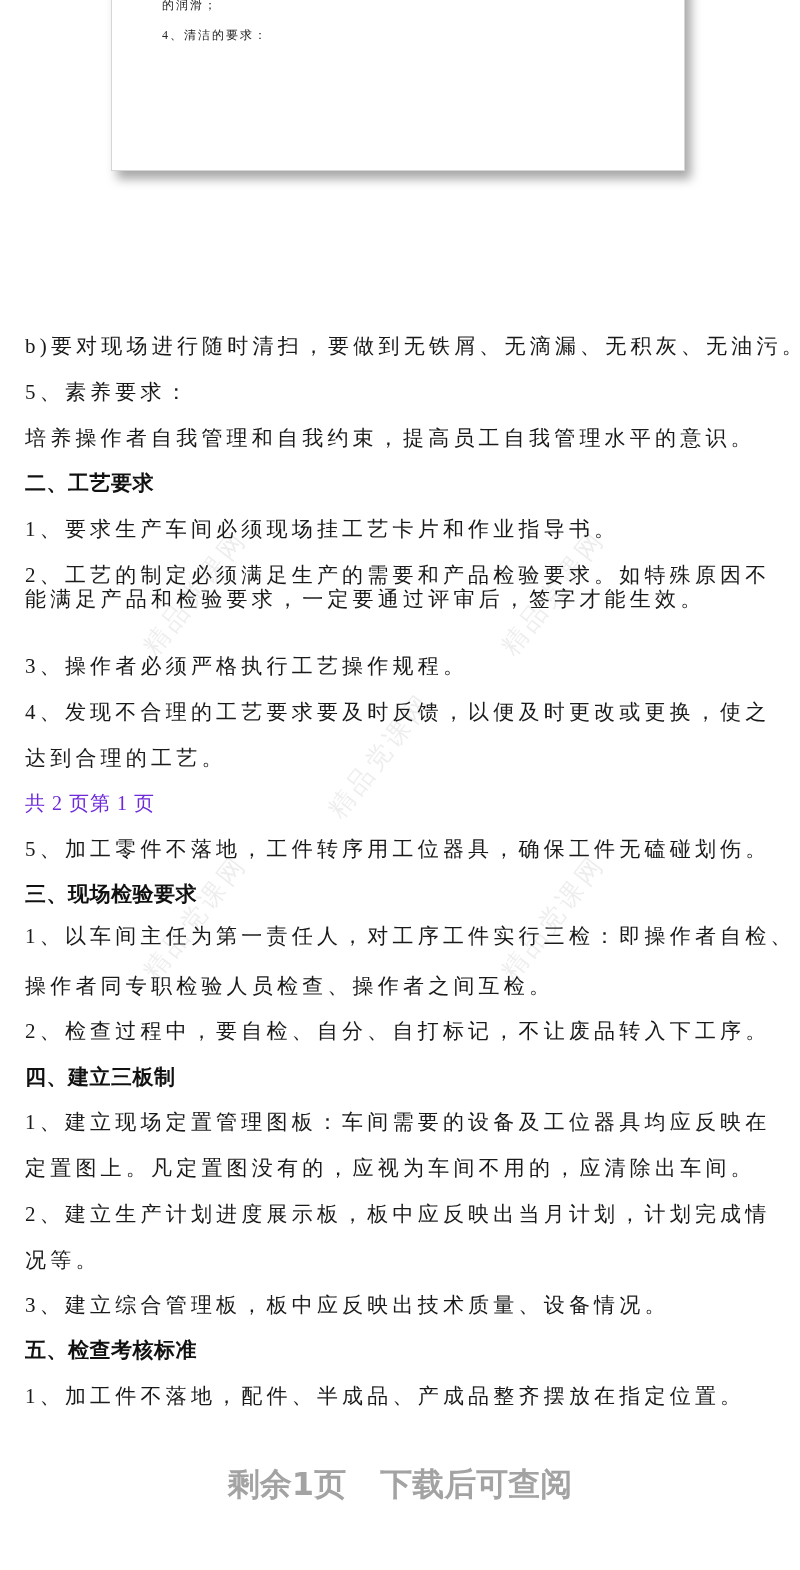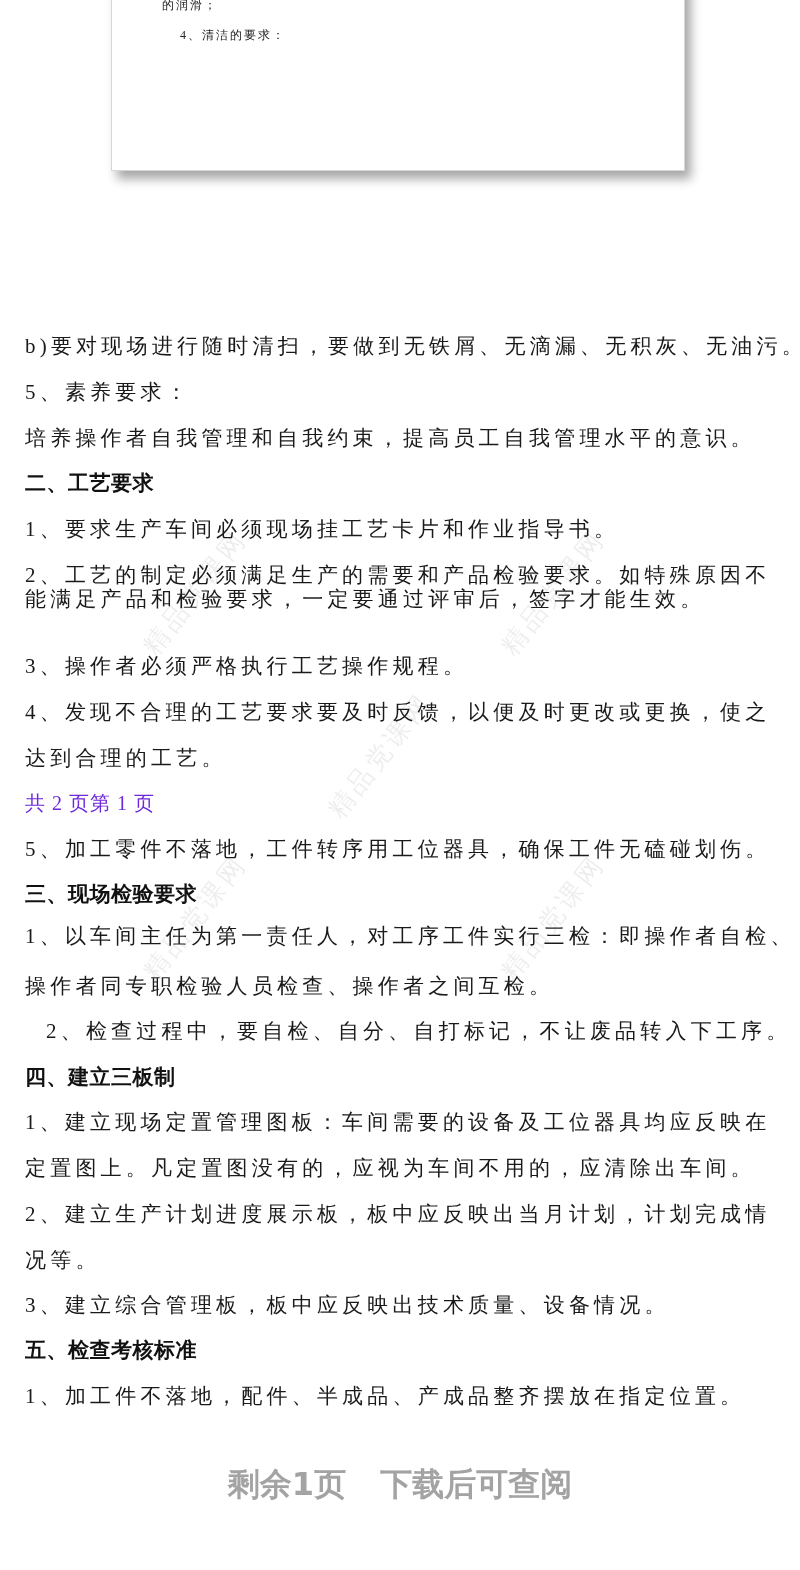--- a/index.html
+++ b/index.html
@@ -91,21 +91,21 @@
       line-height: 1;
       cursor: pointer;
     }
     .more-pages .gap { display: inline-block; width: 34px; }
   </style>
 </head>
 <body>
 
 <div class="page-card">
   <span class="card-line" style="top:16px;">的润滑；</span>
-  <span class="card-line" style="top:46px;margin-left:18px;">4、清洁的要求：</span>
+  <span class="card-line" style="top:46px;">4、清洁的要求：</span>
 </div>
 
 <div class="watermark" style="left:120px; top:575px;">精品党课网</div>
 <div class="watermark" style="left:478px; top:575px;">精品党课网</div>
 <div class="watermark" style="left:305px; top:738px;">精品党课网</div>
 <div class="watermark" style="left:120px; top:900px;">精品党课网</div>
 <div class="watermark" style="left:478px; top:900px;">精品党课网</div>
 
 <div>
   <div class="doc-line" style="top:336px;">b)要对现场进行随时清扫，要做到无铁屑、无滴漏、无积灰、无油污。</div>
@@ -116,21 +116,21 @@
   <div class="doc-line" style="top:565px;">2、工艺的制定必须满足生产的需要和产品检验要求。如特殊原因不</div>
   <div class="doc-line" style="top:589px;">能满足产品和检验要求，一定要通过评审后，签字才能生效。</div>
   <div class="doc-line" style="top:656px;">3、操作者必须严格执行工艺操作规程。</div>
   <div class="doc-line" style="top:702px;">4、发现不合理的工艺要求要及时反馈，以便及时更改或更换，使之</div>
   <div class="doc-line" style="top:748px;">达到合理的工艺。</div>
   <div class="page-counter" style="top:793px;">共 2 页第 1 页</div>
   <div class="doc-line" style="top:839px;">5、加工零件不落地，工件转序用工位器具，确保工件无磕碰划伤。</div>
   <div class="doc-heading" style="top:884px;">三、现场检验要求</div>
   <div class="doc-line" style="top:926px;">1、以车间主任为第一责任人，对工序工件实行三检：即操作者自检、</div>
   <div class="doc-line" style="top:976px;">操作者同专职检验人员检查、操作者之间互检。</div>
-  <div class="doc-line" style="top:1021px;margin-left:21px;">2、检查过程中，要自检、自分、自打标记，不让废品转入下工序。</div>
+  <div class="doc-line" style="top:1021px;">2、检查过程中，要自检、自分、自打标记，不让废品转入下工序。</div>
   <div class="doc-heading" style="top:1067px;">四、建立三板制</div>
   <div class="doc-line" style="top:1112px;">1、建立现场定置管理图板：车间需要的设备及工位器具均应反映在</div>
   <div class="doc-line" style="top:1158px;">定置图上。凡定置图没有的，应视为车间不用的，应清除出车间。</div>
   <div class="doc-line" style="top:1204px;">2、建立生产计划进度展示板，板中应反映出当月计划，计划完成情</div>
   <div class="doc-line" style="top:1250px;">况等。</div>
   <div class="doc-line" style="top:1295px;">3、建立综合管理板，板中应反映出技术质量、设备情况。</div>
   <div class="doc-heading" style="top:1340px;">五、检查考核标准</div>
   <div class="doc-line" style="top:1386px;">1、加工件不落地，配件、半成品、产成品整齐摆放在指定位置。</div>
 </div>
 

